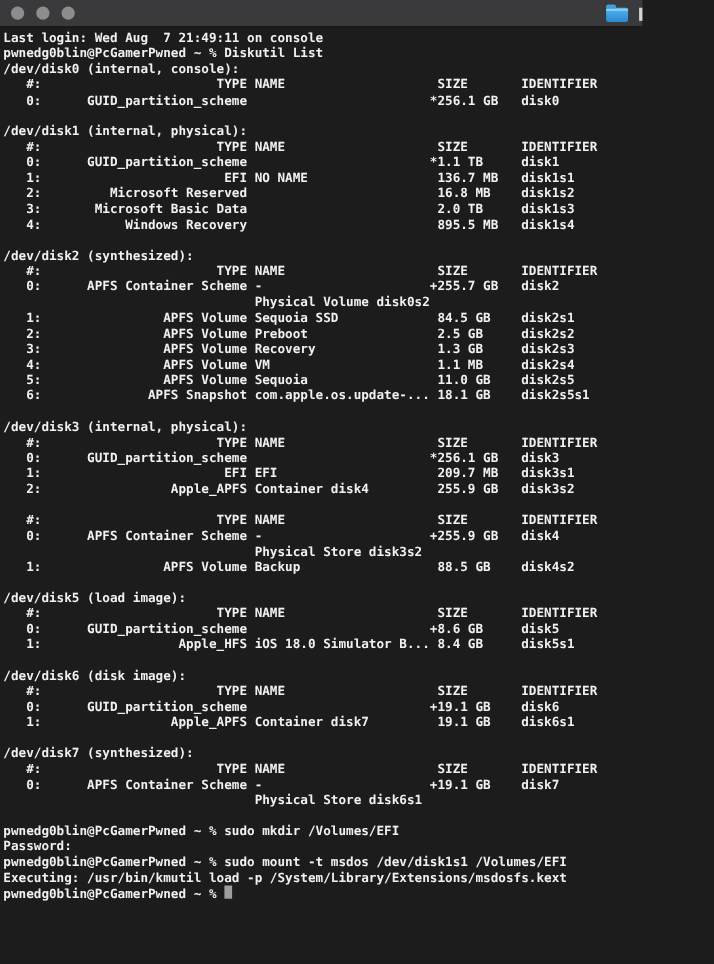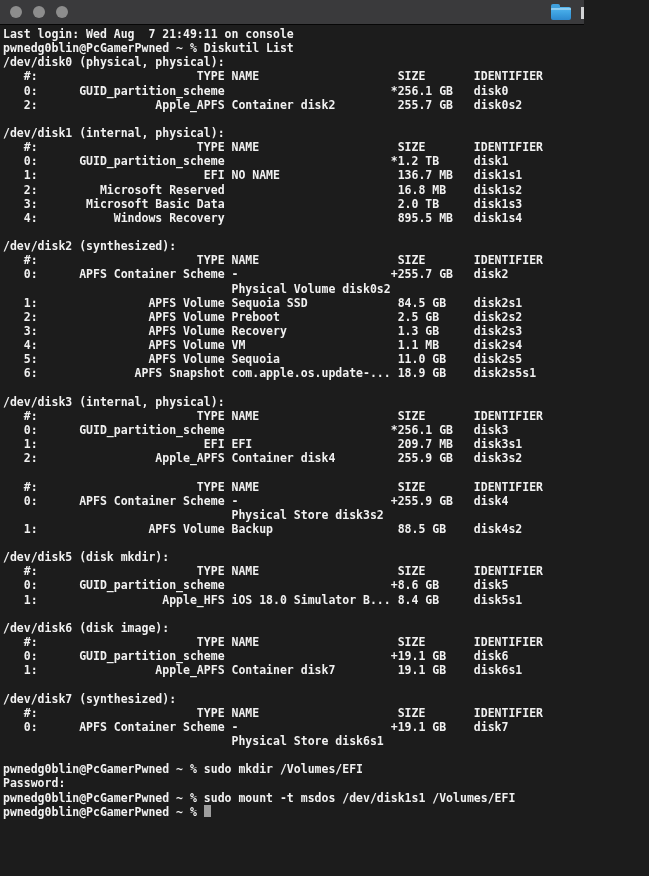--- a/index.html
+++ b/index.html
@@ -104,71 +104,71 @@
       <span class="light"></span>
     </div>
     <div class="proxy-folder"></div>
     <div class="edge-sliver"></div>
   </div>
 
   <div class="screen">
     <div>
         <div class="tline">Last login: Wed Aug  7 21:49:11 on console</div>
         <div class="tline">pwnedg0blin@PcGamerPwned ~ % Diskutil List</div>
-        <div class="tline">/dev/disk0 (physical, physical):</div>
+        <div class="tline">/dev/disk0 (internal, console):</div>
         <div class="tline">   #:                       TYPE NAME                    SIZE       IDENTIFIER</div>
         <div class="tline">   0:      GUID_partition_scheme                        *256.1 GB   disk0</div>
-        <div class="tline">   2:                 Apple_APFS Container disk2         255.7 GB   disk0s2</div>
         <div class="tline"></div>
         <div class="tline">/dev/disk1 (internal, physical):</div>
         <div class="tline">   #:                       TYPE NAME                    SIZE       IDENTIFIER</div>
-        <div class="tline">   0:      GUID_partition_scheme                        *1.2 TB     disk1</div>
+        <div class="tline">   0:      GUID_partition_scheme                        *1.1 TB     disk1</div>
         <div class="tline">   1:                        EFI NO NAME                 136.7 MB   disk1s1</div>
         <div class="tline">   2:         Microsoft Reserved                         16.8 MB    disk1s2</div>
         <div class="tline">   3:       Microsoft Basic Data                         2.0 TB     disk1s3</div>
         <div class="tline">   4:           Windows Recovery                         895.5 MB   disk1s4</div>
         <div class="tline"></div>
         <div class="tline">/dev/disk2 (synthesized):</div>
         <div class="tline">   #:                       TYPE NAME                    SIZE       IDENTIFIER</div>
         <div class="tline">   0:      APFS Container Scheme -                      +255.7 GB   disk2</div>
         <div class="tline">                                 Physical Volume disk0s2</div>
         <div class="tline">   1:                APFS Volume Sequoia SSD             84.5 GB    disk2s1</div>
         <div class="tline">   2:                APFS Volume Preboot                 2.5 GB     disk2s2</div>
         <div class="tline">   3:                APFS Volume Recovery                1.3 GB     disk2s3</div>
         <div class="tline">   4:                APFS Volume VM                      1.1 MB     disk2s4</div>
         <div class="tline">   5:                APFS Volume Sequoia                 11.0 GB    disk2s5</div>
-        <div class="tline">   6:              APFS Snapshot com.apple.os.update-... 18.9 GB    disk2s5s1</div>
+        <div class="tline">   6:              APFS Snapshot com.apple.os.update-... 18.1 GB    disk2s5s1</div>
         <div class="tline"></div>
         <div class="tline">/dev/disk3 (internal, physical):</div>
         <div class="tline">   #:                       TYPE NAME                    SIZE       IDENTIFIER</div>
         <div class="tline">   0:      GUID_partition_scheme                        *256.1 GB   disk3</div>
         <div class="tline">   1:                        EFI EFI                     209.7 MB   disk3s1</div>
         <div class="tline">   2:                 Apple_APFS Container disk4         255.9 GB   disk3s2</div>
         <div class="tline"></div>
         <div class="tline">   #:                       TYPE NAME                    SIZE       IDENTIFIER</div>
         <div class="tline">   0:      APFS Container Scheme -                      +255.9 GB   disk4</div>
         <div class="tline">                                 Physical Store disk3s2</div>
         <div class="tline">   1:                APFS Volume Backup                  88.5 GB    disk4s2</div>
         <div class="tline"></div>
-        <div class="tline">/dev/disk5 (disk mkdir):</div>
+        <div class="tline">/dev/disk5 (load image):</div>
         <div class="tline">   #:                       TYPE NAME                    SIZE       IDENTIFIER</div>
         <div class="tline">   0:      GUID_partition_scheme                        +8.6 GB     disk5</div>
         <div class="tline">   1:                  Apple_HFS iOS 18.0 Simulator B... 8.4 GB     disk5s1</div>
         <div class="tline"></div>
         <div class="tline">/dev/disk6 (disk image):</div>
         <div class="tline">   #:                       TYPE NAME                    SIZE       IDENTIFIER</div>
         <div class="tline">   0:      GUID_partition_scheme                        +19.1 GB    disk6</div>
         <div class="tline">   1:                 Apple_APFS Container disk7         19.1 GB    disk6s1</div>
         <div class="tline"></div>
         <div class="tline">/dev/disk7 (synthesized):</div>
         <div class="tline">   #:                       TYPE NAME                    SIZE       IDENTIFIER</div>
         <div class="tline">   0:      APFS Container Scheme -                      +19.1 GB    disk7</div>
         <div class="tline">                                 Physical Store disk6s1</div>
         <div class="tline"></div>
         <div class="tline">pwnedg0blin@PcGamerPwned ~ % sudo mkdir /Volumes/EFI</div>
         <div class="tline">Password:</div>
         <div class="tline">pwnedg0blin@PcGamerPwned ~ % sudo mount -t msdos /dev/disk1s1 /Volumes/EFI</div>
+        <div class="tline">Executing: /usr/bin/kmutil load -p /System/Library/Extensions/msdosfs.kext</div>
       </div>
     <div class="prompt-line">
       <span class="prompt-text">pwnedg0blin@PcGamerPwned ~ % </span><span class="cursor"></span>
     </div>
   </div>
 </div>
 
 </body></html>

